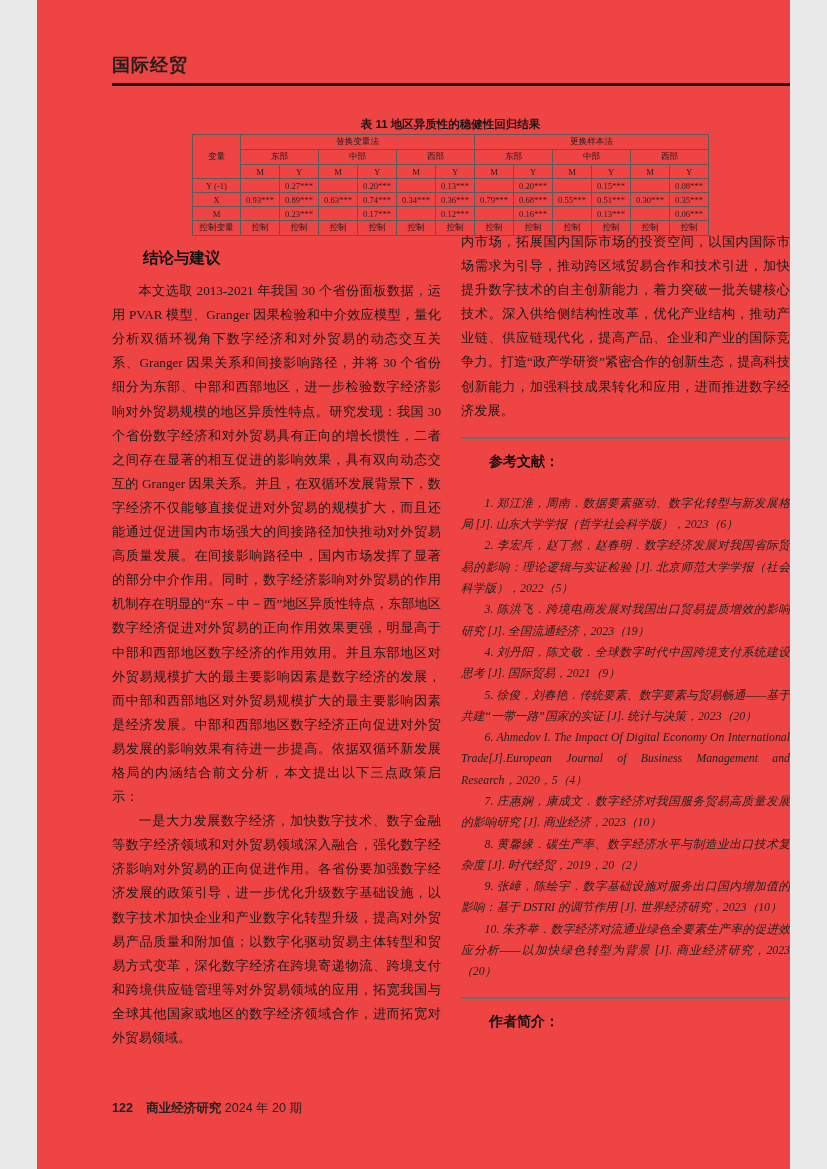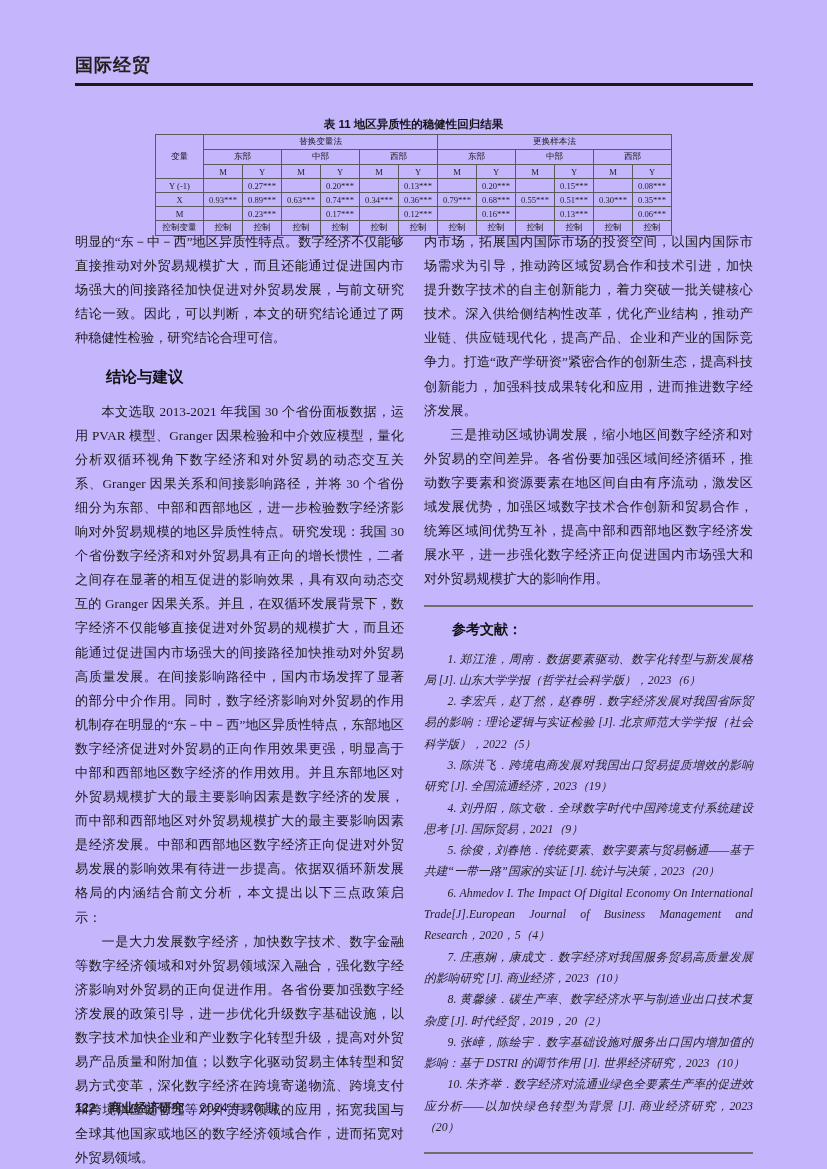--- a/index.html
+++ b/index.html
@@ -1,20 +1,20 @@
 <!DOCTYPE html>
 <html><head>
 <meta charset="utf-8">
 <style>
   html,body { margin:0; padding:0; background:#e9e9e9; }
   .page {
     position: relative;
-    width: 827px; height: 1169px;
+    width: 753px; height: 1169px;
     margin: 0 auto;
-    background: #c4b5fd;
+    background: #ef4444;
     color: #1c1c1c;
     font-family: "Liberation Serif", "DejaVu Serif", serif;
     overflow: hidden;
   }
   
   .runhead {
     position: absolute; left: 75px; top: 53px;
     font-family: "Liberation Sans", "DejaVu Sans", sans-serif;
     font-weight: bold; font-size: 18px; letter-spacing: 1px; color: #241d1a;
   }
@@ -44,43 +44,43 @@
   .col {
     position: absolute; top: 230px; width: 329px;
     font-size: 13.2px; line-height: 24.1px; text-align: justify;
     color: #1b1b1b;
   }
   .col-left  { left: 75px; }
   .col-right { left: 424px; }
   .col p { margin: 0; text-indent: 2em; }
   .col p.noindent { text-indent: 0; }
   h2.sec {
-    font-family: Liberation Mono, monospace;
+    font-family: Liberation Sans, sans-serif;
     font-size: 15.5px; font-weight: bold; color: #111;
     margin: 16px 0 9px 0; padding-left: 2em; text-indent: 0;
   }
   .rule { border: none; border-top: 2px solid #6e6e6e; margin: 14px 0 10px 0; }
   .refs-head, .author-head {
     font-family: "Liberation Sans", "DejaVu Sans", sans-serif;
     font-size: 14px; font-weight: bold; color: #111;
-    margin: 4px 0 7px 0; padding-left: 2em;
+    margin: 4px 0 20px 0; padding-left: 2em;
   }
   .refs p, .author p {
     margin: 0; text-indent: 2em;
     font-style: italic; font-size: 11.8px; line-height: 21.3px;
     color: #222; text-align: justify;
   }
   
   .footer {
     position: absolute; left: 75px; top: 1100px;
     font-family: "Liberation Sans", "DejaVu Sans", sans-serif;
     font-size: 12.5px; color: #222;
   }
   .footer .pg { font-weight: bold; margin-right: 10px; }
-  .footer .jn { font-weight: bold; margin-right: 12px; }
+  .footer .jn { font-weight: bold; }
 </style>
 </head>
 <body>
 
 <div class="page">
 
   <div class="runhead">国际经贸</div>
   <div class="runhead-rule"></div>
 
   <div class="tbl-title">表 11  地区异质性的稳健性回归结果</div>
@@ -171,30 +171,28 @@
       <td>控制</td>
       <td>控制</td>
       <td>控制</td>
       <td>控制</td>
       <td>控制</td>
     </tr>
   </tbody>
     </table>
 
   <div class="col col-left">
-    <p class="noindent">明显的“东－中－西”地区异质性特点。数字经济不仅能够直接推动对外贸易规模扩大，而且还能通过促进国内市场强大的间接路径加快促进对外贸易发展，与前文研究结论一致。因此，可以判断，本文的研究结论通过了两种稳健性检验，研究结论合理可信。</p>
     <h2 class="sec">结论与建议</h2>
     <p>本文选取 2013-2021 年我国 30 个省份面板数据，运用 PVAR 模型、Granger 因果检验和中介效应模型，量化分析双循环视角下数字经济和对外贸易的动态交互关系、Granger 因果关系和间接影响路径，并将 30 个省份细分为东部、中部和西部地区，进一步检验数字经济影响对外贸易规模的地区异质性特点。研究发现：我国 30 个省份数字经济和对外贸易具有正向的增长惯性，二者之间存在显著的相互促进的影响效果，具有双向动态交互的 Granger 因果关系。并且，在双循环发展背景下，数字经济不仅能够直接促进对外贸易的规模扩大，而且还能通过促进国内市场强大的间接路径加快推动对外贸易高质量发展。在间接影响路径中，国内市场发挥了显著的部分中介作用。同时，数字经济影响对外贸易的作用机制存在明显的“东－中－西”地区异质性特点，东部地区数字经济促进对外贸易的正向作用效果更强，明显高于中部和西部地区数字经济的作用效用。并且东部地区对外贸易规模扩大的最主要影响因素是数字经济的发展，而中部和西部地区对外贸易规模扩大的最主要影响因素是经济发展。中部和西部地区数字经济正向促进对外贸易发展的影响效果有待进一步提高。依据双循环新发展格局的内涵结合前文分析，本文提出以下三点政策启示：</p>
     <p>一是大力发展数字经济，加快数字技术、数字金融等数字经济领域和对外贸易领域深入融合，强化数字经济影响对外贸易的正向促进作用。各省份要加强数字经济发展的政策引导，进一步优化升级数字基础设施，以数字技术加快企业和产业数字化转型升级，提高对外贸易产品质量和附加值；以数字化驱动贸易主体转型和贸易方式变革，深化数字经济在跨境寄递物流、跨境支付和跨境供应链管理等对外贸易领域的应用，拓宽我国与全球其他国家或地区的数字经济领域合作，进而拓宽对外贸易领域。</p>
 
   </div>
 
   <div class="col col-right">
     <p class="noindent">内市场，拓展国内国际市场的投资空间，以国内国际市场需求为引导，推动跨区域贸易合作和技术引进，加快提升数字技术的自主创新能力，着力突破一批关键核心技术。深入供给侧结构性改革，优化产业结构，推动产业链、供应链现代化，提高产品、企业和产业的国际竞争力。打造“政产学研资”紧密合作的创新生态，提高科技创新能力，加强科技成果转化和应用，进而推进数字经济发展。</p>
-    <p>三是推动区域协调发展，缩小地区间数字经济和对外贸易的空间差异。各省份要加强区域间经济循环，推动数字要素和资源要素在地区间自由有序流动，激发区域发展优势，加强区域数字技术合作创新和贸易合作，统筹区域间优势互补，提高中部和西部地区数字经济发展水平，进一步强化数字经济正向促进国内市场强大和对外贸易规模扩大的影响作用。</p>
 
     <hr class="rule">
 
     <div class="refs">
       <div class="refs-head">参考文献：</div>
       <p>1. 郑江淮，周南．数据要素驱动、数字化转型与新发展格局 [J]. 山东大学学报（哲学社会科学版），2023（6）</p>
       <p>2. 李宏兵，赵丁然，赵春明．数字经济发展对我国省际贸易的影响：理论逻辑与实证检验 [J]. 北京师范大学学报（社会科学版），2022（5）</p>
       <p>3. 陈洪飞．跨境电商发展对我国出口贸易提质增效的影响研究 [J]. 全国流通经济，2023（19）</p>
       <p>4. 刘丹阳，陈文敬．全球数字时代中国跨境支付系统建设思考 [J]. 国际贸易，2021（9）</p>
       <p>5. 徐俊，刘春艳．传统要素、数字要素与贸易畅通——基于共建“一带一路”国家的实证 [J]. 统计与决策，2023（20）</p>

